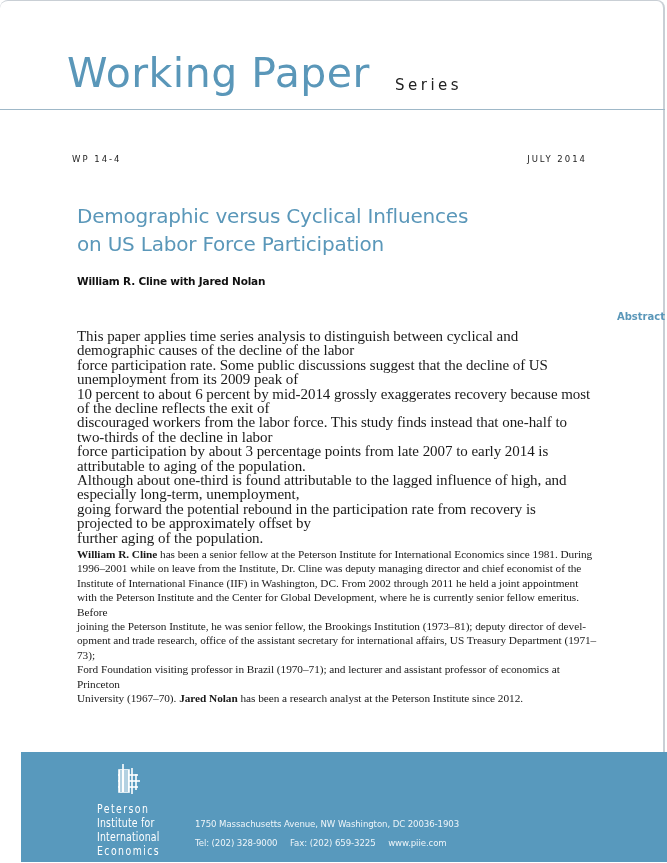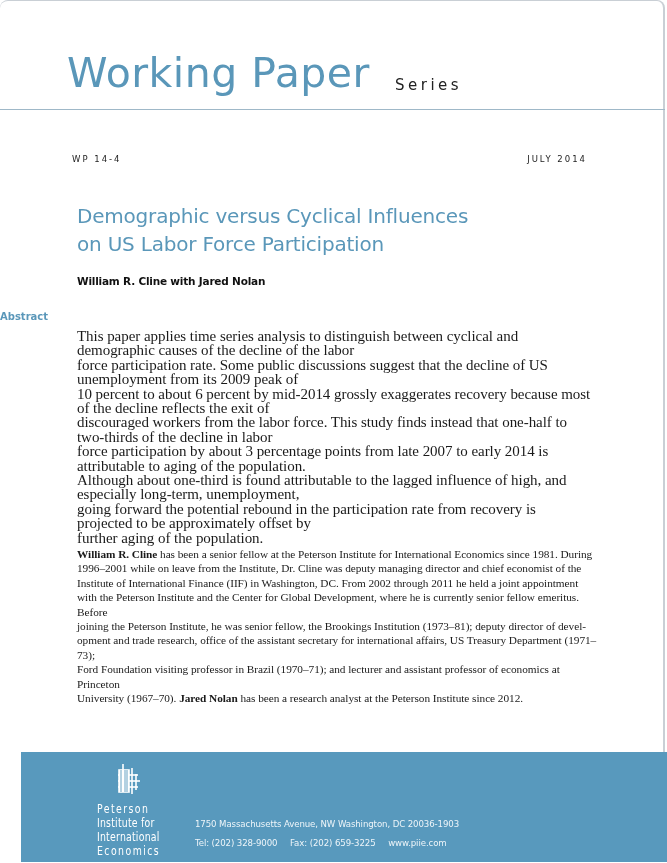--- a/index.html
+++ b/index.html
@@ -39,21 +39,21 @@
       position: absolute; left: 77px; top: 201px; width: 460px;
       font-family: "DejaVu Sans", sans-serif; font-size: 20px;
       color: #5a97b9; line-height: 28px; letter-spacing: -0.2px;
     }
     .authors {
       position: absolute; left: 77px; top: 274px;
       font-family: "DejaVu Sans", sans-serif; font-weight: bold;
       font-size: 10.5px; color: #111; letter-spacing: -0.2px;
     }
     .abstract-heading {
-      position: absolute; left: 0; width: 665px; top: 310px; text-align: left;
+      position: absolute; left: 0; width: 665px; top: 310px; text-align: right;
       font-family: "DejaVu Sans", sans-serif; font-weight: bold;
       font-size: 10px; color: #5a97b9;
     }
     .abstract-body {
       position: absolute; left: 77px; top: 328px; width: 514px;
       font-size: 15px; line-height: 14.4px; color: #1a1a1a;
       text-align: left; letter-spacing: -0.05px;
     }
     .codes {
       position: absolute; left: 0; width: 665px; top: 452px; text-align: center;

